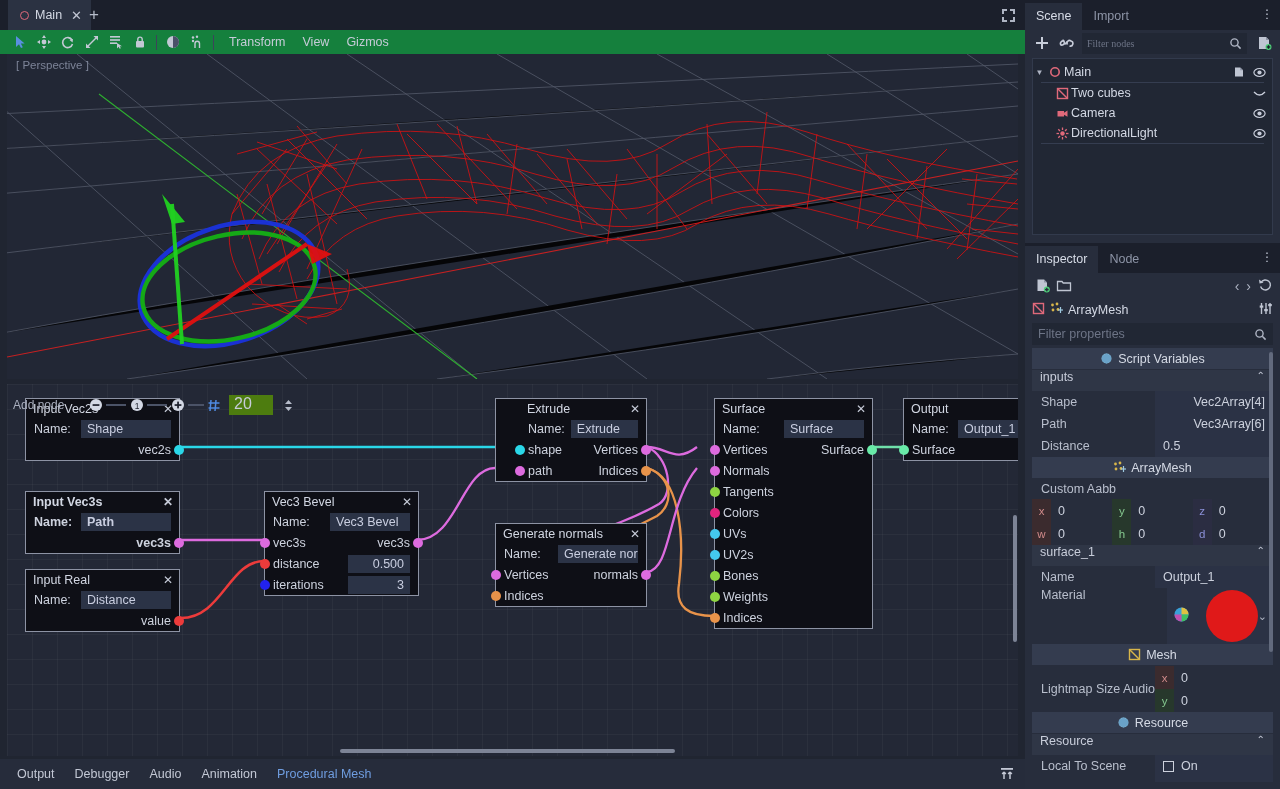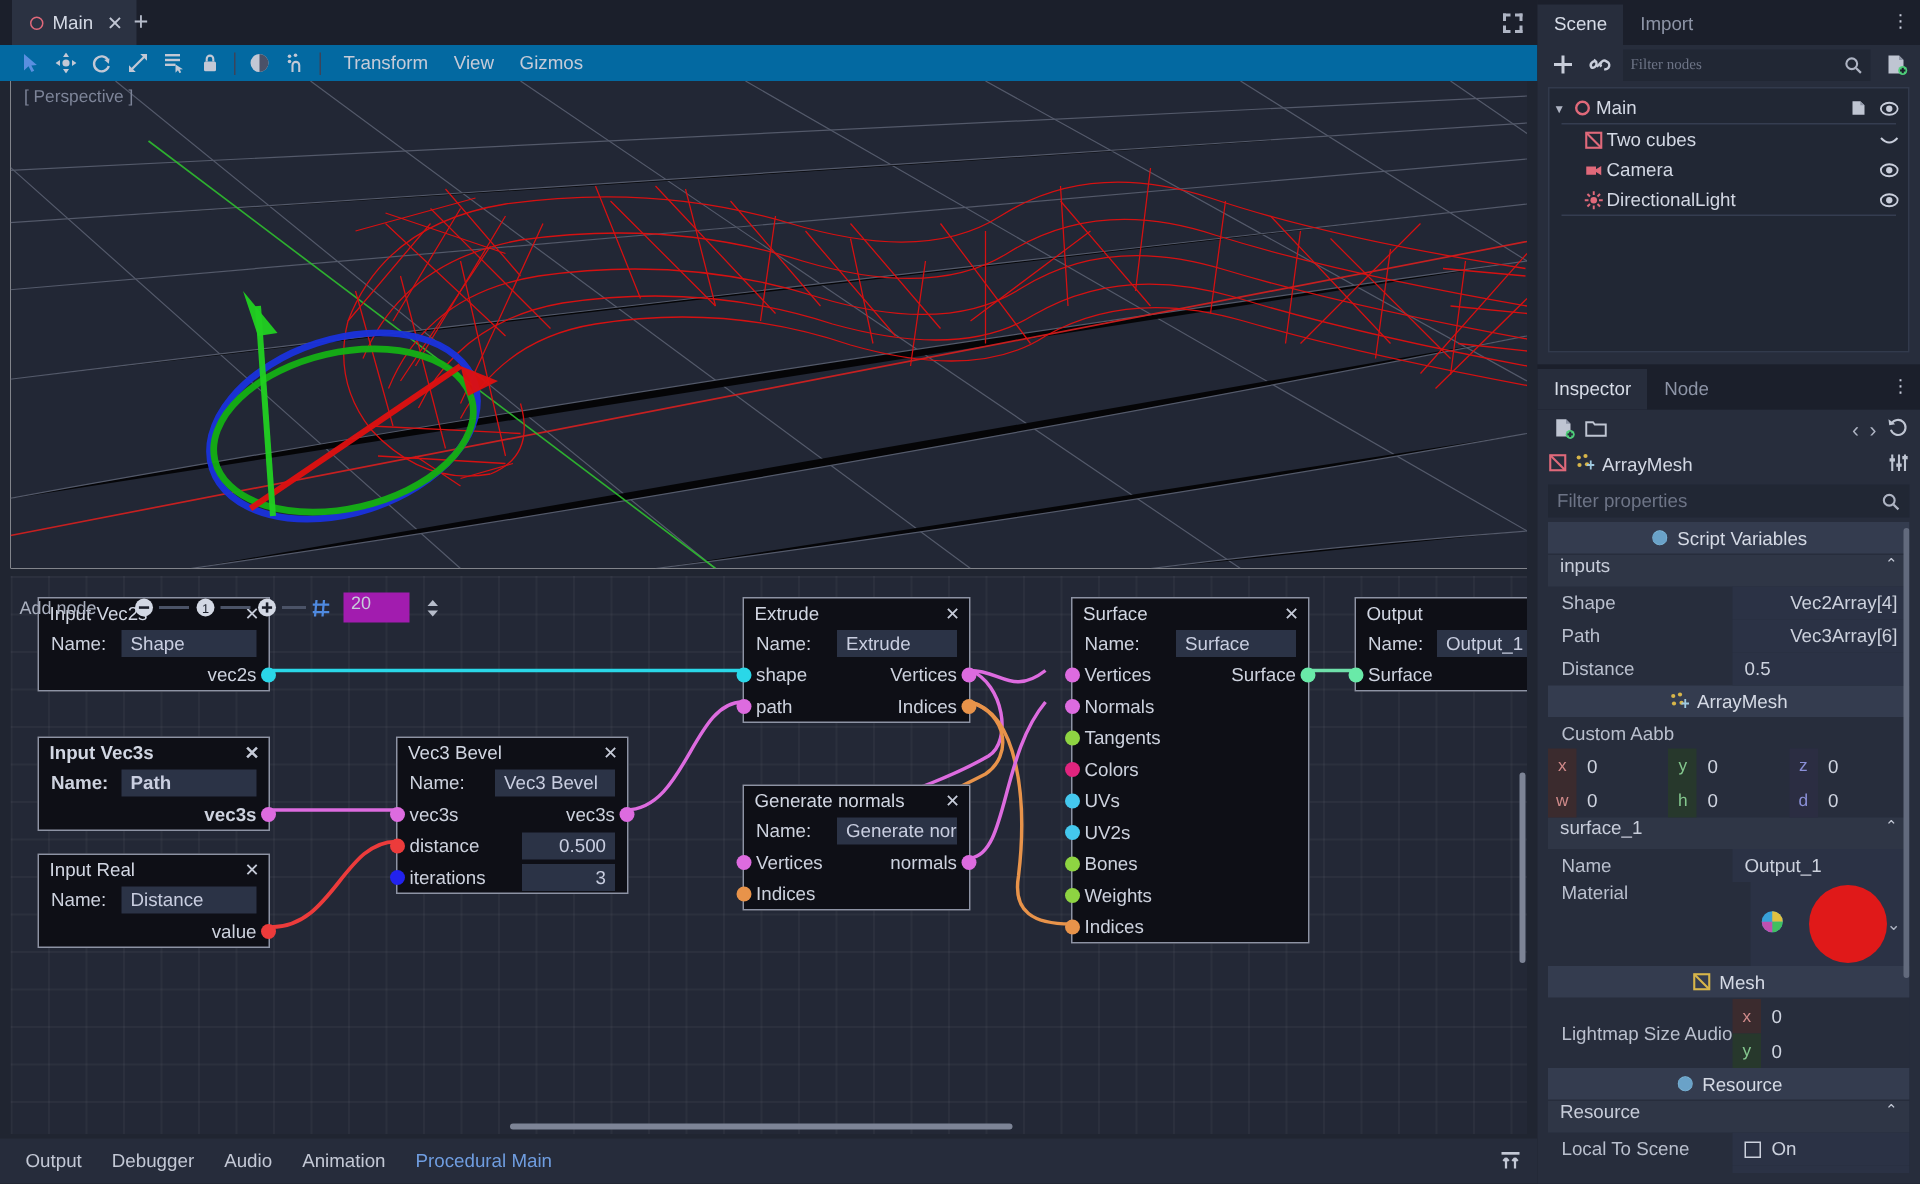--- a/index.html
+++ b/index.html
@@ -26,21 +26,21 @@
   .tab .dot-o {
     width: 9px; height: 9px; border: 1.6px solid #e0697a; border-radius: 50%;
   }
   .tab .tname { font-size: 12.5px; color: #d4d9e4; }
   .tab .xclose { color: #c2c7d4; font-size: 13px; line-height: 1; margin-left: 3px; cursor: pointer; }
   .tabplus { position: absolute; left: 84px; top: 5px; width: 20px; height: 20px;
     color: #b6bcca; font-size: 17px; text-align: center; line-height: 19px; cursor: pointer; }
   .fullscreen-btn { position: absolute; right: 8px; top: 7px; width: 17px; height: 17px; cursor: pointer; }
 
   
-  .toolbar3d { position: absolute; left: 0; top: 30px; width: 1025px; height: 24px; background: #0369a1; }
+  .toolbar3d { position: absolute; left: 0; top: 30px; width: 1025px; height: 24px; background: #15803d; }
   .tb-icons { position: absolute; left: 8px; top: 0; height: 24px; display: flex; align-items: center; }
   .tbi { width: 24px; height: 24px; display: flex; align-items: center; justify-content: center; cursor: pointer; }
   .tbsep { width: 1px; height: 15px; background: #3c445a; margin: 0 4px; }
   .tb-menus { position: absolute; left: 222px; top: 0; height: 24px; display: flex; align-items: center; gap: 3px; }
   .tbm { padding: 2px 7px; font-size: 12.5px; color: #c6cbd8; cursor: pointer; }
 
   
   .viewport { position: absolute; left: 7px; top: 54px; width: 1011px; height: 325px;
     background: #ffffff; overflow: hidden; }
   .vp-label { position: absolute; left: 9px; top: 5px; font-size: 11.5px; color: #7d8498; z-index: 5; }
@@ -51,22 +51,22 @@
   .graph-grid { position: absolute; inset: 0;
     background-image:
       linear-gradient(to right, rgba(255,255,255,.035) 1px, transparent 1px),
       linear-gradient(to bottom, rgba(255,255,255,.035) 1px, transparent 1px);
     background-size: 25px 25px; }
 
   .addnode { position: absolute; left: 13px; top: 398px; font-size: 12px; color: #a9afbe; z-index: 14; cursor: pointer; }
 
   .zoomctl { position: absolute; left: 85px; top: 395px; height: 20px; display: flex; align-items: center; gap: 0px; z-index: 20; }
   .zbtn { width: 21px; height: 20px; display: flex; align-items: center; justify-content: center; cursor: pointer; }
-  .zval { width: 44px; height: 20px; background: #a21caf; border: none; color: #c7ccd9;
-    font-size: 12px; font-family: "Liberation Sans", sans-serif; padding-left: 5px; margin-left: 4px; }
+  .zval { width: 44px; height: 20px; background: #4d7c0f; border: none; color: #c7ccd9;
+    font-size: 16px; font-family: "Liberation Sans", sans-serif; padding-left: 5px; margin-left: 4px; }
   .zspin { width: 18px; height: 20px; display: flex; align-items: center; justify-content: center; cursor: pointer; margin-left: 6px; }
 
   
   .gnode { position: absolute; background: #0e0f16; border: 1px solid #8d93a4; z-index: 10; }
   .gnode-title { height: 19px; display: flex; align-items: center; justify-content: space-between;
     padding: 0 4px 0 7px; color: #d2d7e3; font-size: 12.5px; }
   .gnode-title .gx { color: #c6cbd8; font-size: 12px; cursor: pointer; padding: 0 2px; }
   .gn-row { height: 21px; display: flex; align-items: center; position: relative; padding: 0 8px; }
   .gn-lbl { font-size: 12.5px; color: #cdd2de; }
   .gn-name { font-size: 12.5px; color: #cdd2de; margin-right: 6px; }
@@ -429,21 +429,21 @@
         </div>
         <div class="gn-row">
           <span class="gn-in" style="background:#2222ee"></span>
           <div class="row-split">
             <span class="gn-lbl">iterations</span>
             <span class="gn-field num" style="width:62px">3</span>
           </div>
         </div>
       </div>
 
-      <div class="gnode" style="left:488px; top:14px; width:152px;">
+      <div class="gnode" style="left:488px; top:14px; width:152px;padding-left:24px;">
         <div class="gnode-title">
           <span>Extrude</span>
           <span class="gx">✕</span>
         </div>
         <div class="gn-row">
           <div class="row-split">
             <span class="gn-name">Name:</span>
             <span class="gn-field" style="width:80px">Extrude</span>
           </div>
         </div>
@@ -605,21 +605,21 @@
 
     <div class="gsb-h"></div>
     <div class="gsb-v"></div>
 
     <div class="bottombar">
       <div class="bb-items">
         <div class="bbi">Output</div>
         <div class="bbi">Debugger</div>
         <div class="bbi">Audio</div>
         <div class="bbi">Animation</div>
-        <div class="bbi active">Procedural Main</div>
+        <div class="bbi active">Procedural Mesh</div>
       </div>
       <div class="bb-right">
         <svg width="16" height="14" viewBox="0 0 16 14">
             <rect x="2" y="1" width="12" height="1.8" fill="#c3c8d5"></rect>
             <path d="M5 12 V5 M5 5 L3.2 7 M5 5 L6.8 7" stroke="#c3c8d5" stroke-width="1.5" fill="none"></path>
             <path d="M11 12 V5 M11 5 L9.2 7 M11 5 L12.8 7" stroke="#c3c8d5" stroke-width="1.5" fill="none"></path>
           </svg>
       </div>
     </div>
   </div>

